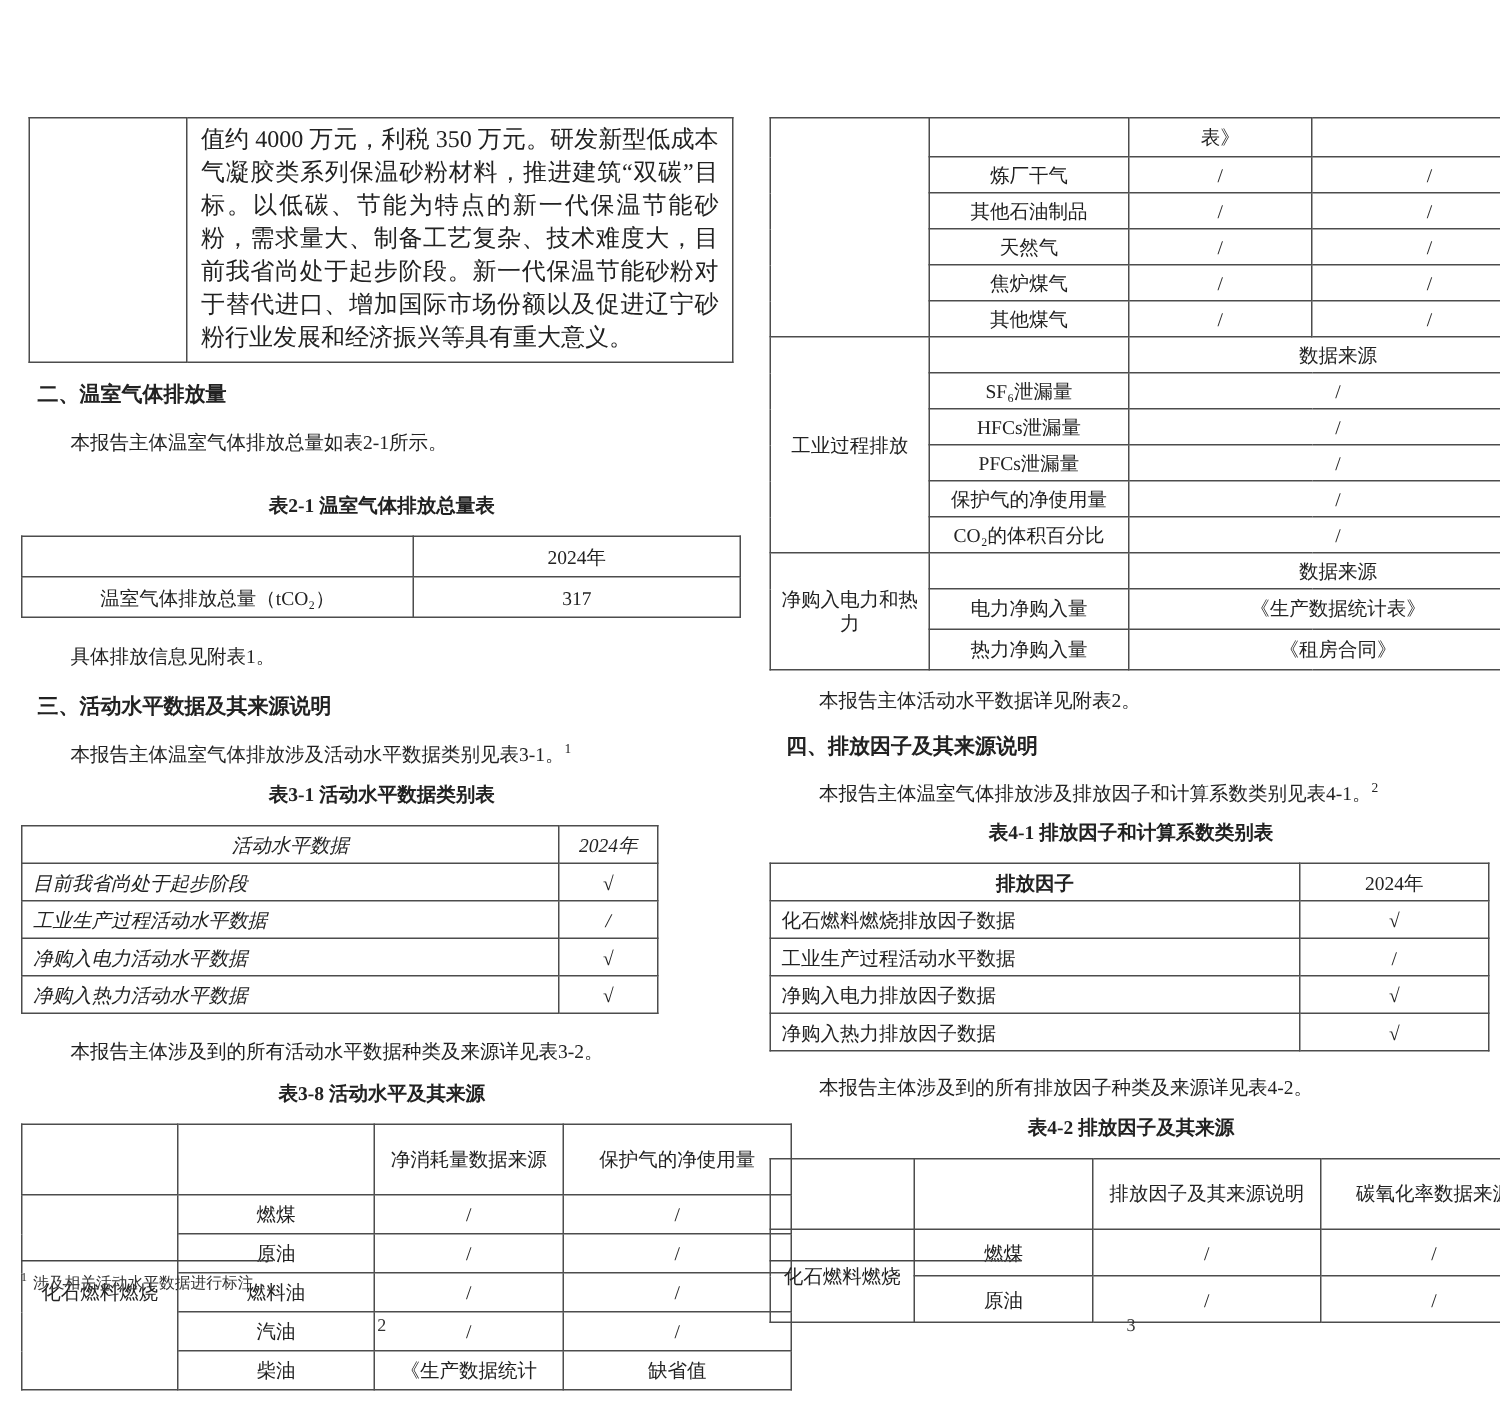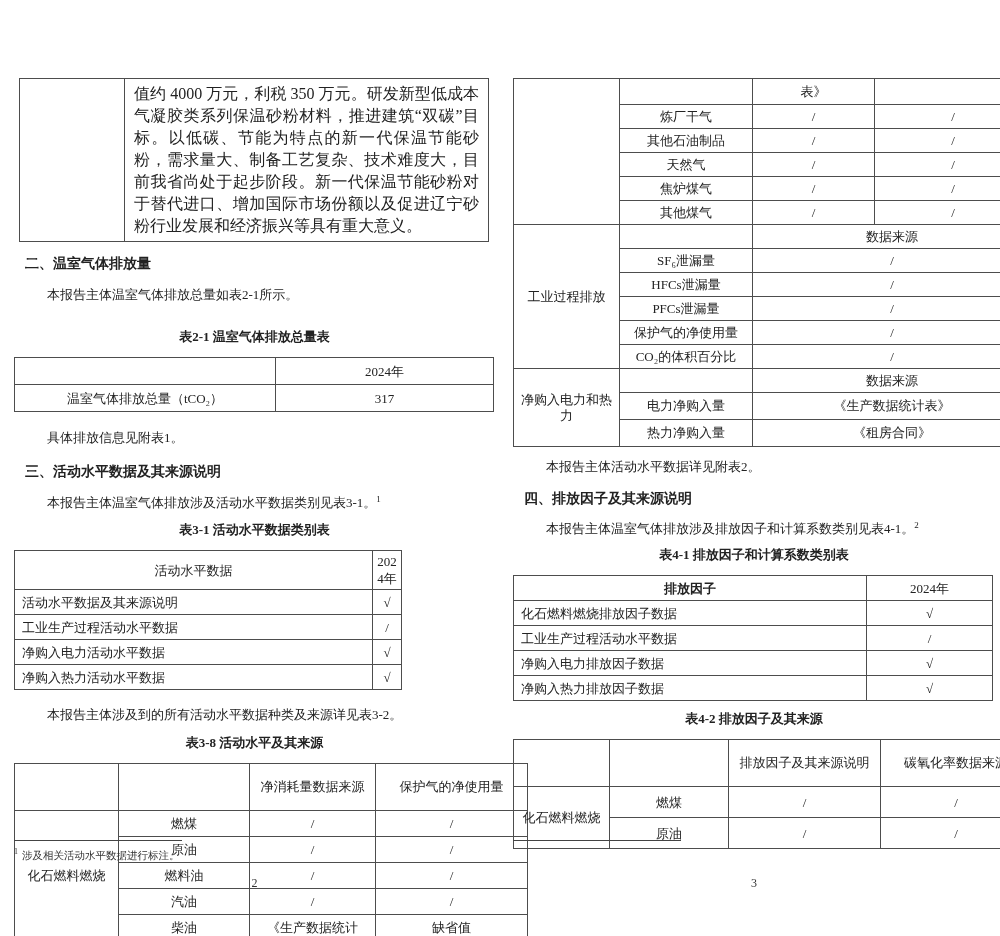--- a/index.html
+++ b/index.html
@@ -34,21 +34,21 @@
   #h2-sec{margin-top:13px;}
   #p2-intro{margin-top:12px;}
   #t21-title{margin-top:24px;}
   .t21{margin-top:5px;width:480px;}
   .t21 td{height:22px;}
   .t21 .c1{width:252px;}
   #p2-note{margin-top:16px;}
   #h3-sec{margin-top:16px;}
   #p31-intro{margin-top:12px;}
   #t31-title{margin-top:9px;}
-  .t31{margin-top:4px;width:388px;}
+  .t31{margin-top:4px;width:425px;font-style:italic;}
   .t31 .c1{width:349px;}
   .t31 td{height:20px;}
   .t31 .lbl{text-align:left;padding-left:7px;}
   #p32-intro{margin-top:15px;}
   #t32-title{margin-top:10px;}
   .t32{margin-top:4px;width:477px;}
   .t32 .g1{width:95px;}
   .t32 .g2{width:122px;}
   .t32 .g3{width:117px;}
   .t32 .g4{width:143px;}
@@ -135,21 +135,21 @@
 
   <p class="tbl-title" id="t31-title">表3-1 活动水平数据类别表</p>
 
   <table class="t31">
     <tbody>
         <tr>
       <td class="c1">活动水平数据</td>
       <td>2024年</td>
     </tr>
     <tr>
-      <td class="c1 lbl">活动水平数据及其来源说明</td>
+      <td class="c1 lbl">目前我省尚处于起步阶段</td>
       <td>√</td>
     </tr>
     <tr>
       <td class="c1 lbl">工业生产过程活动水平数据</td>
       <td>/</td>
     </tr>
     <tr>
       <td class="c1 lbl">净购入电力活动水平数据</td>
       <td>√</td>
     </tr>
@@ -313,20 +313,21 @@
       <td class="c1 lbl">净购入电力排放因子数据</td>
       <td>√</td>
     </tr>
     <tr>
       <td class="c1 lbl">净购入热力排放因子数据</td>
       <td>√</td>
     </tr>
   </tbody>
     </table>
 
+  <p class="para" id="p42-intro">本报告主体涉及到的所有排放因子种类及来源详见表4-2。</p>
 
   <p class="tbl-title" id="t42-title">表4-2 排放因子及其来源</p>
 
   <table class="t42">
     <tbody>
         <tr>
       <td class="g1 hdr"></td>
       <td class="g2 hdr"></td>
       <td class="g3 hdr">排放因子及其来源说明</td>
       <td class="g4 hdr">碳氧化率数据来源</td>

